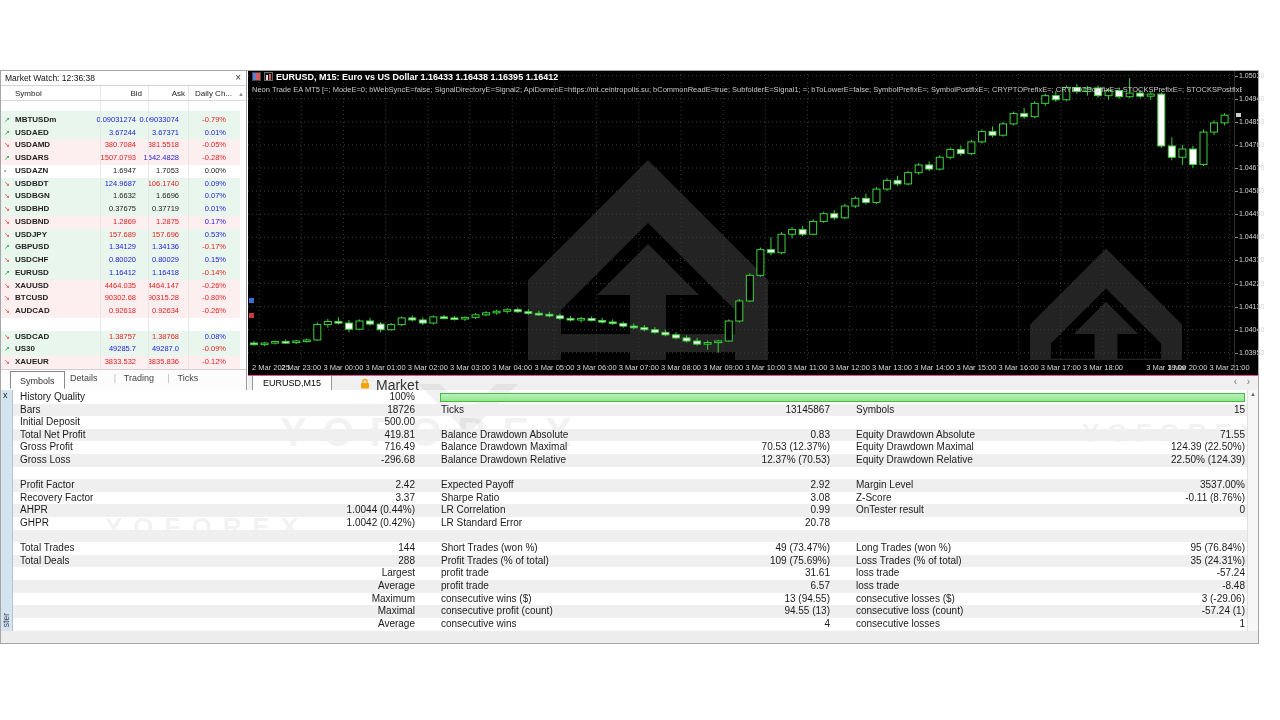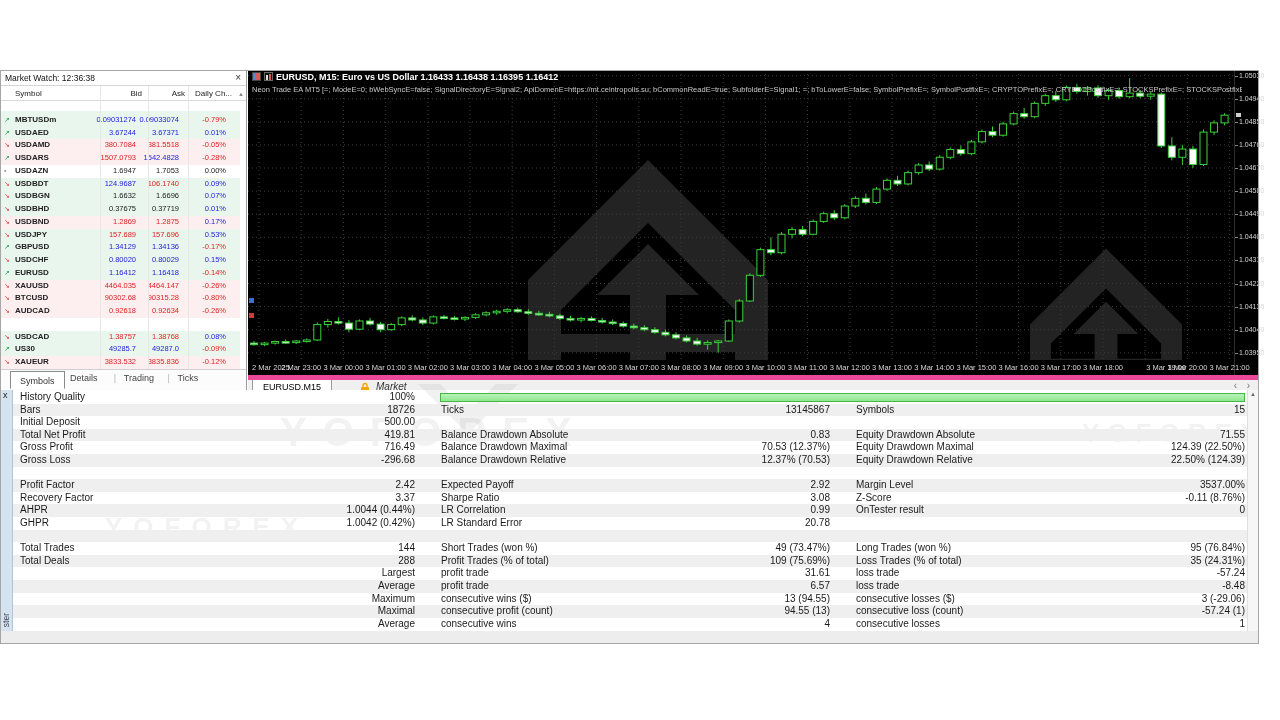--- a/index.html
+++ b/index.html
@@ -56,24 +56,24 @@
   .ic2:after{content:"";position:absolute;left:4px;top:1px;width:2px;height:6px;background:#d85b5b;}
   #paxis{position:absolute;left:986px;top:0;width:25px;height:305px;background:#000;border-left:1px solid #2c2c2c;}
   .plabel{position:absolute;left:4px;font-size:7px;color:#d6d6d6;white-space:nowrap;}
   .ptick{position:absolute;left:0;width:3px;height:1px;background:#8a8a8a;}
   .pcur{position:absolute;left:1px;width:5px;height:4px;background:#cfcfcf;}
   #taxis{position:absolute;left:248px;top:360px;width:986px;height:15px;background:#000;z-index:4;}
   .tlabel{position:absolute;top:3px;font-size:7.5px;color:#d6d6d6;white-space:nowrap;transform:translateX(-50%);}
   .mark{position:absolute;width:5px;height:5px;z-index:6;}
 
   
-  #tabbar{position:absolute;left:248px;top:375px;width:1011px;height:15px;background:#f0f0f0;border-top:5px solid #ec4899;}
+  #tabbar{position:absolute;left:248px;top:375px;width:1011px;height:15px;background:#f0f0f0;border-top:1px solid #ec4899;}
   .ctab{position:absolute;left:4px;top:0px;height:15px;line-height:14px;padding:0 10px;background:#fff;border:1px solid #9a9a9a;border-top:none;font-size:9px;color:#000;}
   .mkt-lock{position:absolute;left:112px;top:2px;}
-  .mkt-label{position:absolute;left:128px;top:1px;font-size:10px;color:#333;font-style:italic;}
+  .mkt-label{position:absolute;left:128px;top:1px;font-size:14px;color:#333;}
   .navarr{position:absolute;top:0px;font-size:10px;color:#777;}
 
   
   #tester{position:absolute;left:0;top:390px;width:1259px;height:254px;background:#fff;}
   #tstrip{position:absolute;left:0;top:0;width:13px;height:241px;background:#d3e3f0;border-right:1px solid #b3c4d6;}
   .t-x{position:absolute;left:3px;top:0px;font-size:9px;color:#222;z-index:3;}
   .vlabel{position:absolute;left:1px;bottom:4px;writing-mode:vertical-rl;transform:rotate(180deg);font-size:8.5px;color:#445;}
   #trows{position:absolute;left:13px;top:1px;width:1234px;}
   .trow{position:absolute;left:0;width:1234px;height:12.6px;font-size:10px;line-height:12.6px;color:#1a1a1a;}
   .trow.alt{background:#efefef;}

